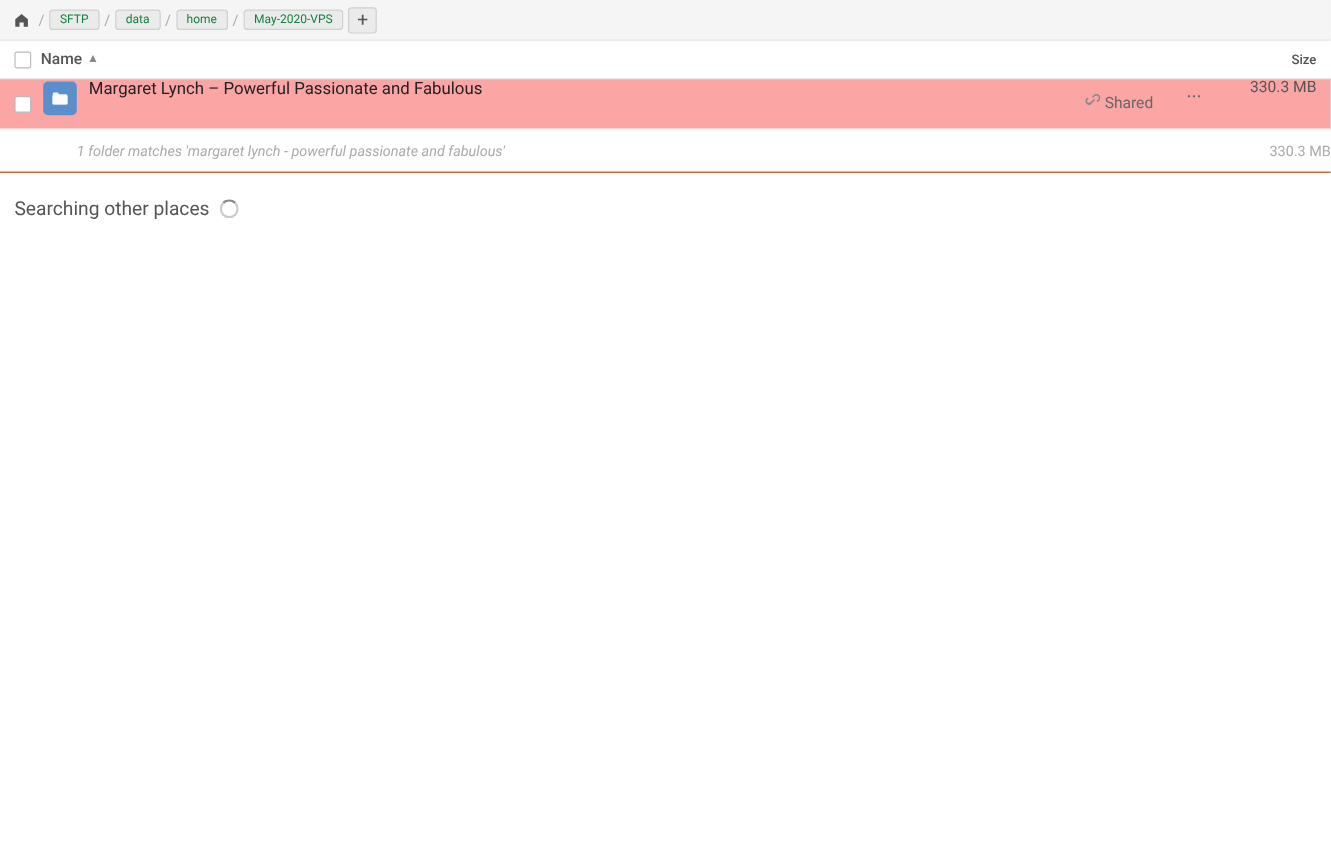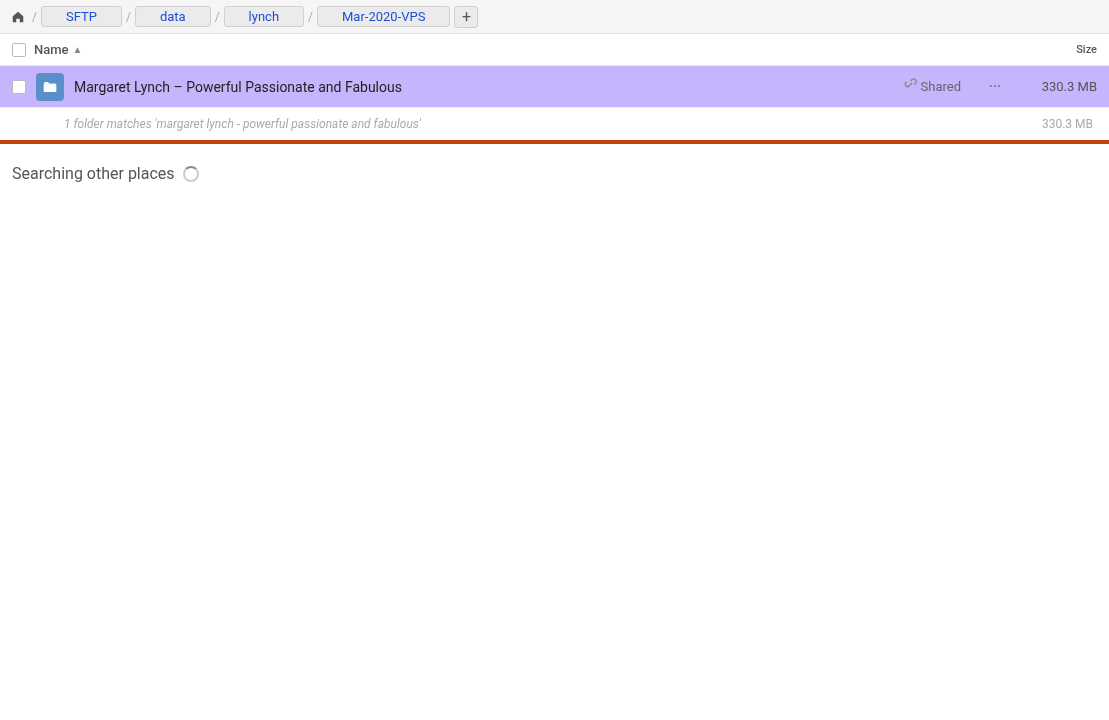--- a/index.html
+++ b/index.html
@@ -40,25 +40,25 @@
       font-size: 14px;
     }
 
     .breadcrumb-sep {
       color: #aaa;
       font-size: 12px;
       padding: 0 2px;
     }
 
     .breadcrumb-item {
-      padding: 2px 24px;
+      padding: 2px 8px;
       border-radius: 3px;
       cursor: pointer;
-      color: #1d4ed8;
-      font-size: 13px;
+      color: #15803d;
+      font-size: 10px;
       background: #ebebeb;
       border: 1px solid #d0d0d0;
     }
 
     .breadcrumb-add {
       width: 24px;
       height: 22px;
       display: flex;
       align-items: center;
       justify-content: center;
@@ -107,25 +107,24 @@
       width: 90px;
       text-align: right;
       font-size: 11px;
       color: #555;
       font-weight: 500;
     }
 
     
     .file-row {
       display: flex;
-      align-items: center;
       padding: 0 12px;
       height: 42px;
       border-bottom: 1px solid #f0f0f0;
-      background: #c4b5fd;
+      background: #fca5a5;
       cursor: pointer;
     }
 
     .file-checkbox {
       width: 22px;
       display: flex;
       align-items: center;
     }
 
     .file-icon-wrap {
@@ -193,22 +192,22 @@
       width: 80px;
       text-align: right;
       font-size: 13px;
       color: #555;
     }
 
     
     .match-info {
       display: flex;
       align-items: center;
-      padding: 6px 16px 6px 64px;
-      border-bottom: 4px solid #c2410c;
+      padding: 6px 0 6px 64px;
+      border-bottom: 1px solid #c2410c;
       background: #fff;
       height: 36px;
     }
 
     .match-text {
       flex: 1;
       font-size: 12px;
       color: #aaa;
       font-style: italic;
     }
@@ -272,25 +271,25 @@
   <span class="breadcrumb-sep">/</span>
   <div class="breadcrumb-item">
     <span>SFTP</span>
   </div>
   <span class="breadcrumb-sep">/</span>
   <div class="breadcrumb-item">
     <span>data</span>
   </div>
   <span class="breadcrumb-sep">/</span>
   <div class="breadcrumb-item">
-    <span>lynch</span>
+    <span>home</span>
   </div>
   <span class="breadcrumb-sep">/</span>
   <div class="breadcrumb-item">
-    <span>Mar-2020-VPS</span>
+    <span>May-2020-VPS</span>
   </div>
   <div class="breadcrumb-add">
     <span>+</span>
   </div>
 </div>
 
 <div class="column-header">
   <div class="col-checkbox">
     <span class="checkbox-el"></span>
   </div>

